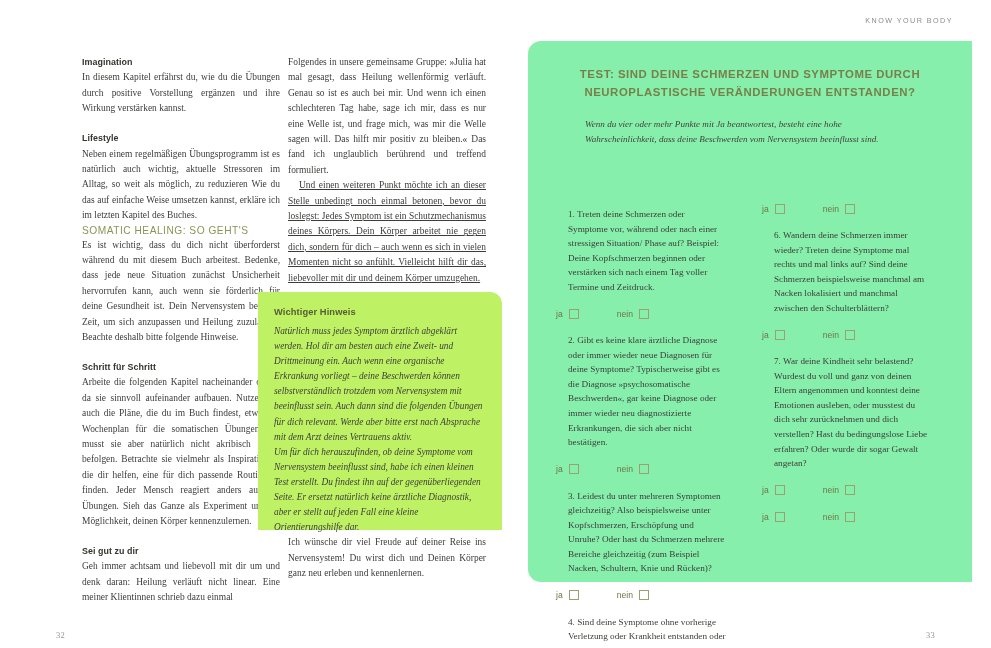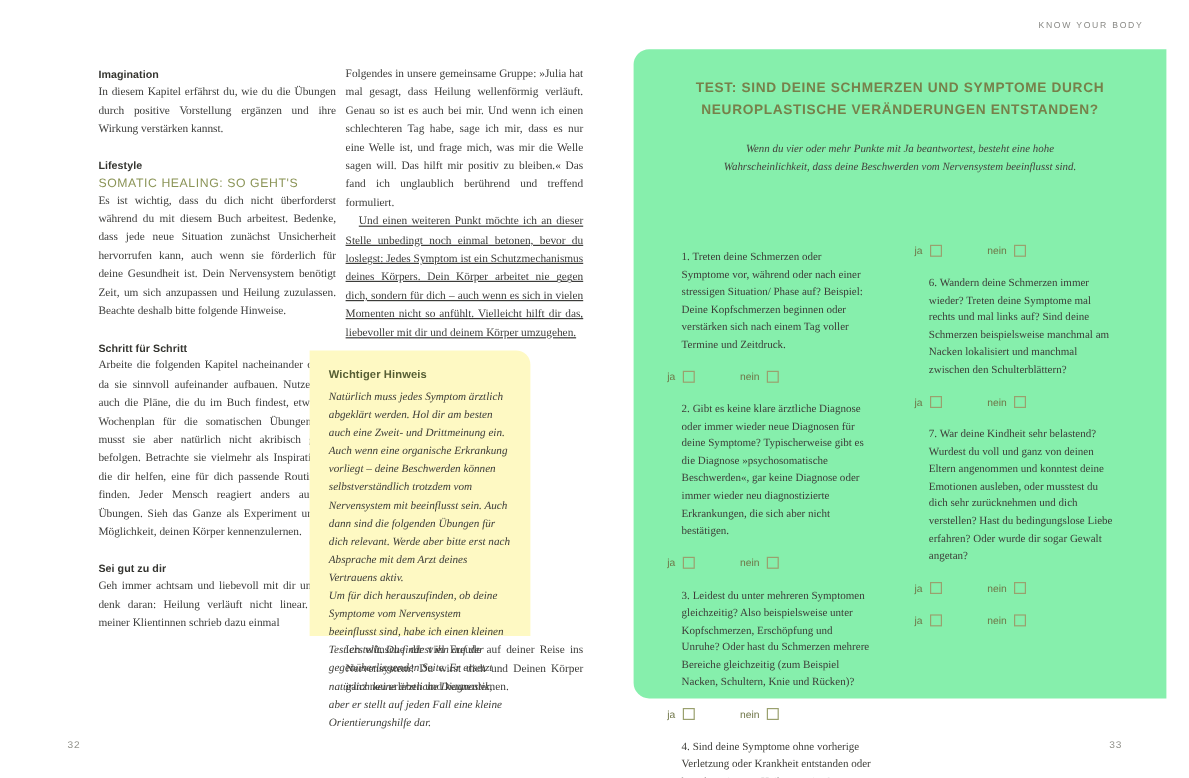--- a/index.html
+++ b/index.html
@@ -24,22 +24,22 @@
     font-family: "Liberation Sans", sans-serif;
     font-size: 7.2px;
     letter-spacing: 1.45px;
     color: #8a8a86;
     text-transform: uppercase;
   }
 
   
   .folio {
     position: absolute;
-    bottom: 22px;
-    font-family: Liberation Mono, monospace;
+    bottom: 8px;
+    font-family: Liberation Serif, serif;
     font-size: 8.5px;
     color: #96968f;
     letter-spacing: .3px;
   }
   .folio-left  { left: 56px; }
   .folio-right { right: 56px; }
 
   
   .col {
     position: absolute;
@@ -79,23 +79,23 @@
     line-height: 14px;
     margin: 17px 0 2.5px 0;
     text-transform: uppercase;
   }
 
   
   .callout {
     position: absolute;
     left: 258px;
     top: 292px;
-    width: 184px;
+    width: 244px;
     height: 238px;
-    background: #fef9c3;
+    background: #bef264;
     border-radius: 0 12px 0 0;
     box-sizing: border-box;
     padding: 15px 16px 10px 16px;
   }
   .callout-title {
     font-family: "Liberation Sans", sans-serif;
     font-weight: bold;
     font-size: 9.3px;
     color: #565e34;
     margin: 0 0 7px 0;
@@ -130,21 +130,21 @@
     letter-spacing: .55px;
     text-align: center;
     line-height: 17.5px;
     margin: 4px 0 0 0;
     text-transform: uppercase;
   }
   .test-lead {
     font-style: italic;
     font-size: 9.1px;
     line-height: 14.6px;
-    text-align: center;
+    text-align: left;
     color: #43433c;
     margin: 16px auto 0 auto;
     width: 330px;
   }
 
   .q-grid {
     position: absolute;
     left: 28px;
     top: 154px;
     width: 388px;
@@ -188,20 +188,21 @@
 </head>
 <body>
 
 <div class="running-head">KNOW YOUR BODY</div>
 
 <div class="col col-1">
   <p class="sub-head">Imagination</p>
   <p>In diesem Kapitel erfährst du, wie du die Übungen durch positive Vorstellung ergänzen und ihre Wirkung verstärken kannst.</p>
 
   <p class="sub-head spaced">Lifestyle</p>
+  <p>Neben einem regelmäßigen Übungsprogramm ist es natürlich auch wichtig, aktuelle Stressoren im Alltag, so weit als möglich, zu reduzieren Wie du das auf einfache Weise umsetzen kannst, erkläre ich im letzten Kapitel des Buches.</p>
 
   <p class="section-head">SOMATIC HEALING: SO GEHT'S</p>
   <p>Es ist wichtig, dass du dich nicht überforderst während du mit diesem Buch arbeitest. Bedenke, dass jede neue Situation zunächst Unsicherheit hervorrufen kann, auch wenn sie förderlich für deine Gesundheit ist. Dein Nervensystem benötigt Zeit, um sich anzupassen und Heilung zuzulassen. Beachte deshalb bitte folgende Hinweise.</p>
 
   <p class="sub-head spaced">Schritt für Schritt</p>
   <p>Arbeite die folgenden Kapitel nacheinander durch, da sie sinnvoll aufeinander aufbauen. Nutze gern auch die Pläne, die du im Buch findest, etwa den Wochenplan für die somatischen Übungen. Du musst sie aber natürlich nicht akribisch genau befolgen. Betrachte sie vielmehr als Inspirationen, die dir helfen, eine für dich passende Routine zu finden. Jeder Mensch reagiert anders auf die Übungen. Sieh das Ganze als Experiment und als Möglichkeit, deinen Körper kennenzulernen.</p>
 
   <p class="sub-head spaced">Sei gut zu dir</p>
   <p>Geh immer achtsam und liebevoll mit dir um und denk daran: Heilung verläuft nicht linear. Eine meiner Klientinnen schrieb dazu einmal</p>
 </div>

